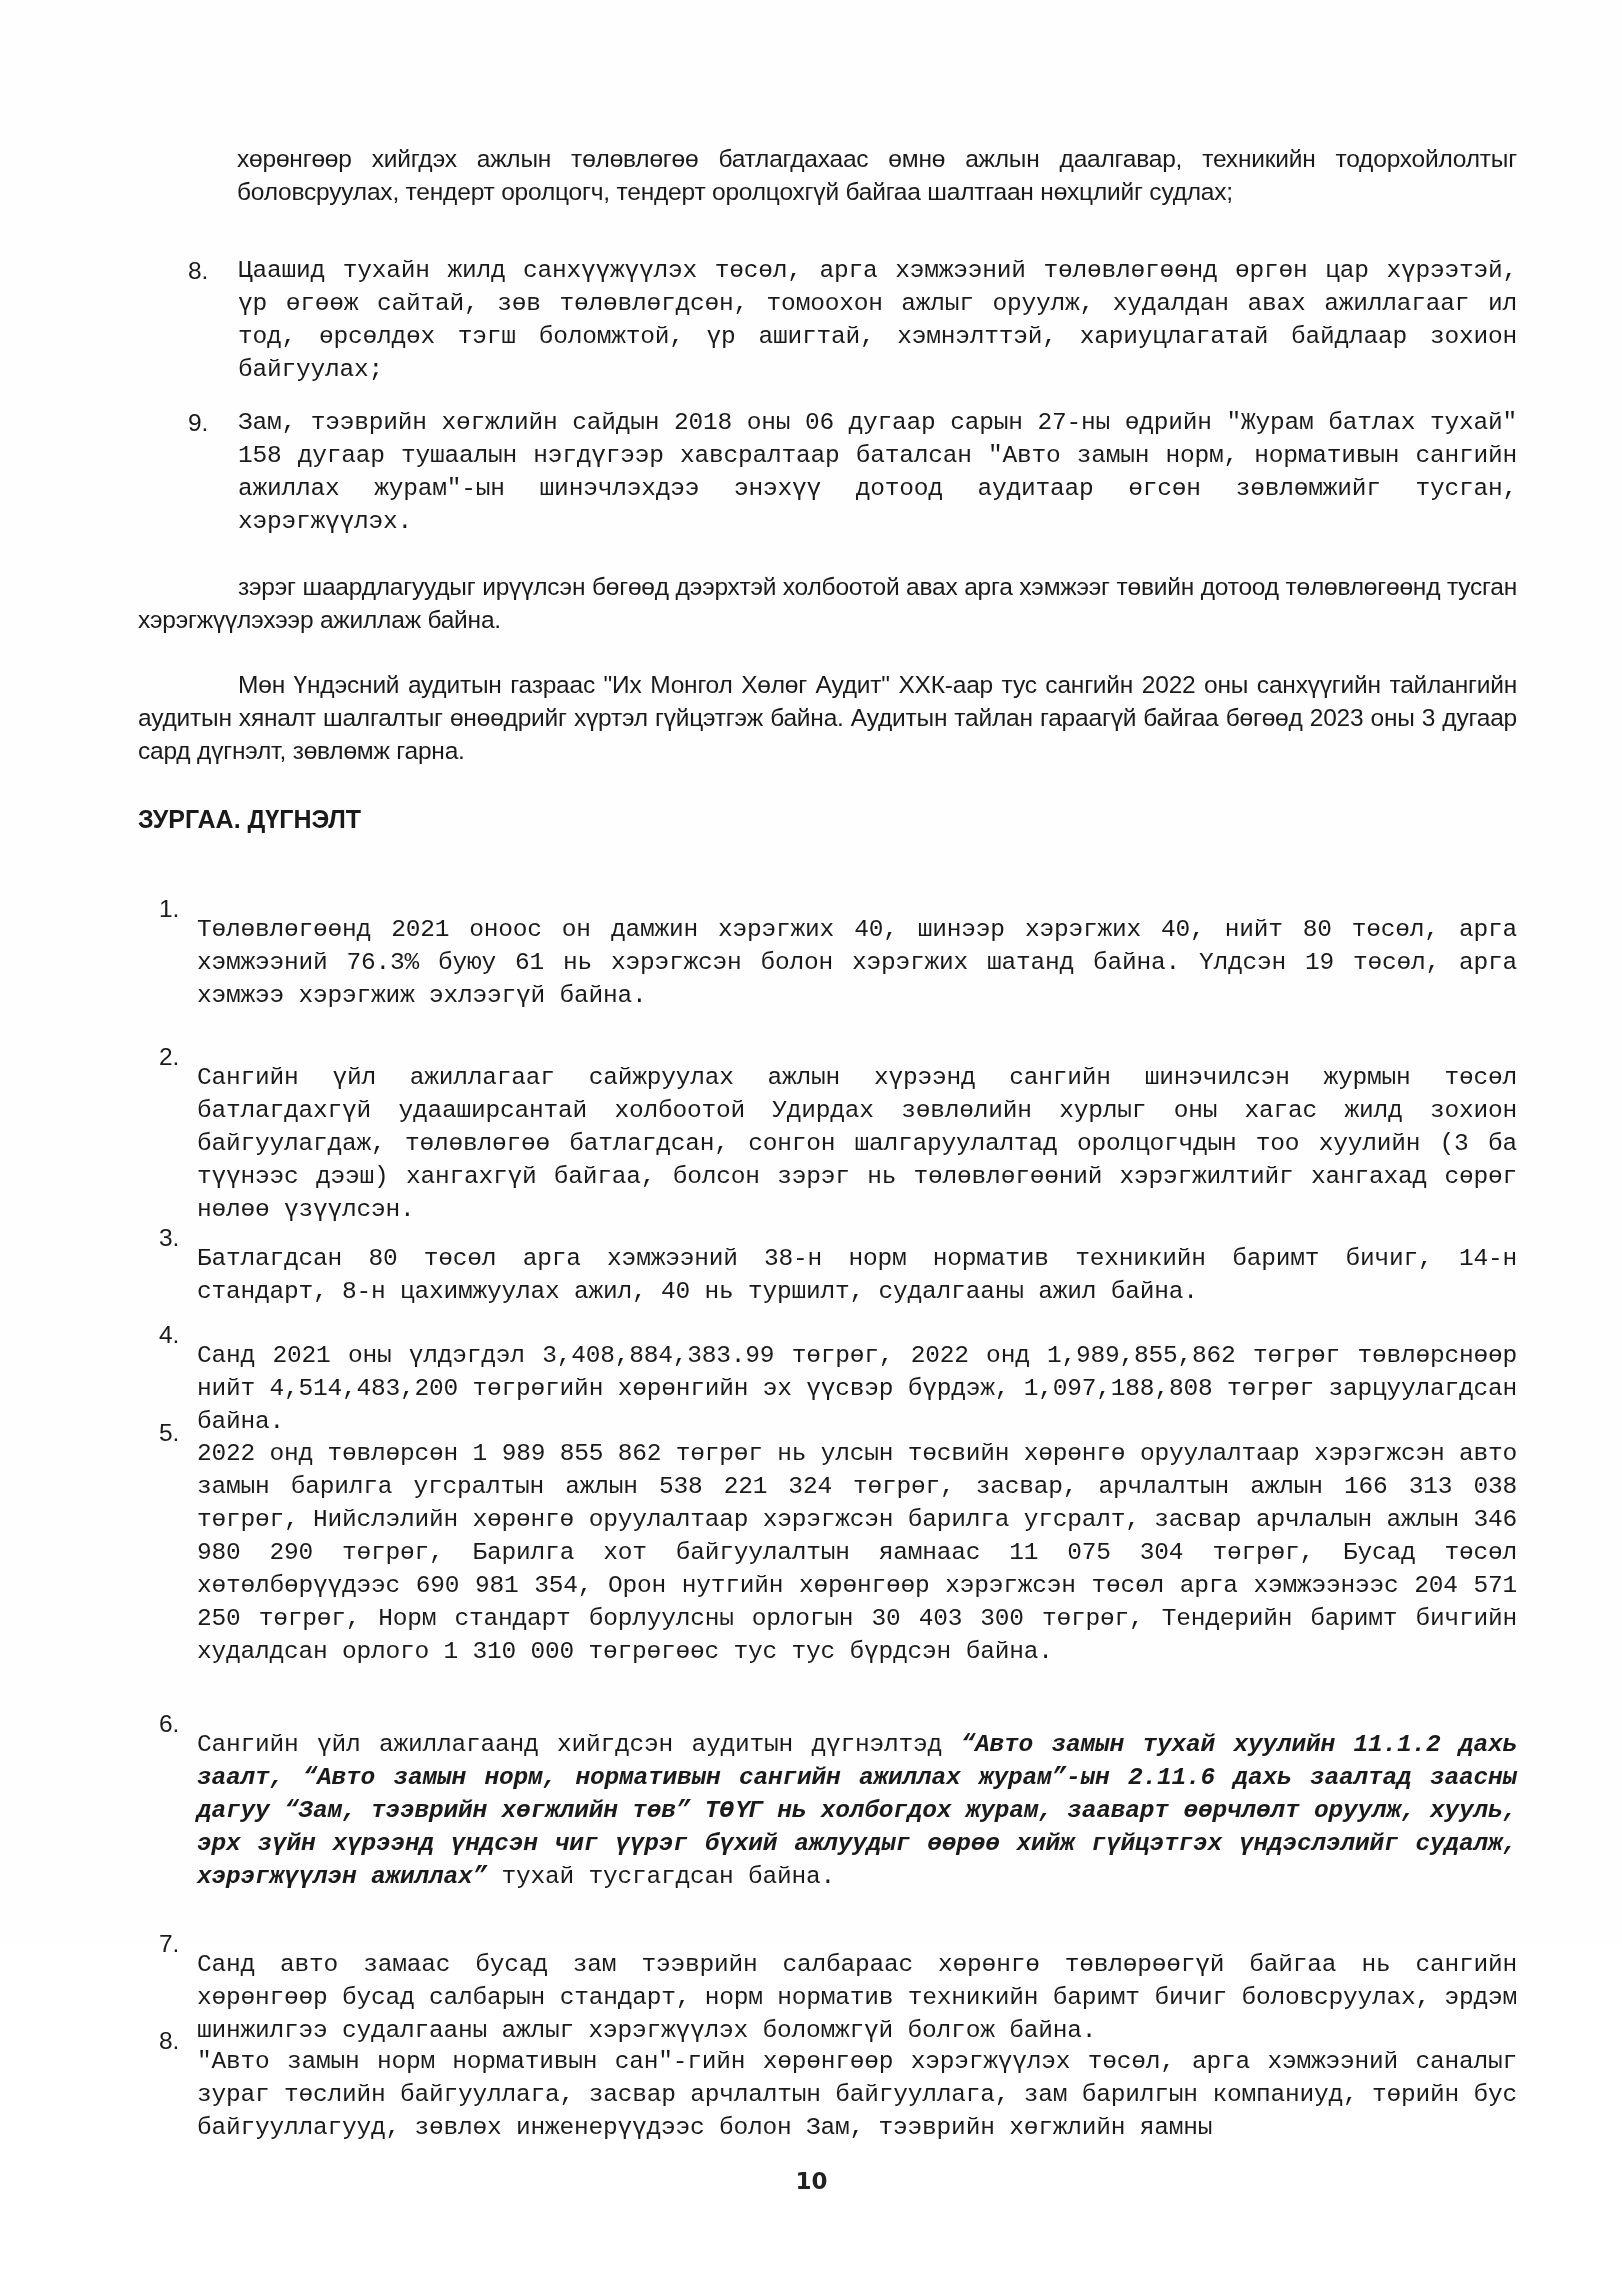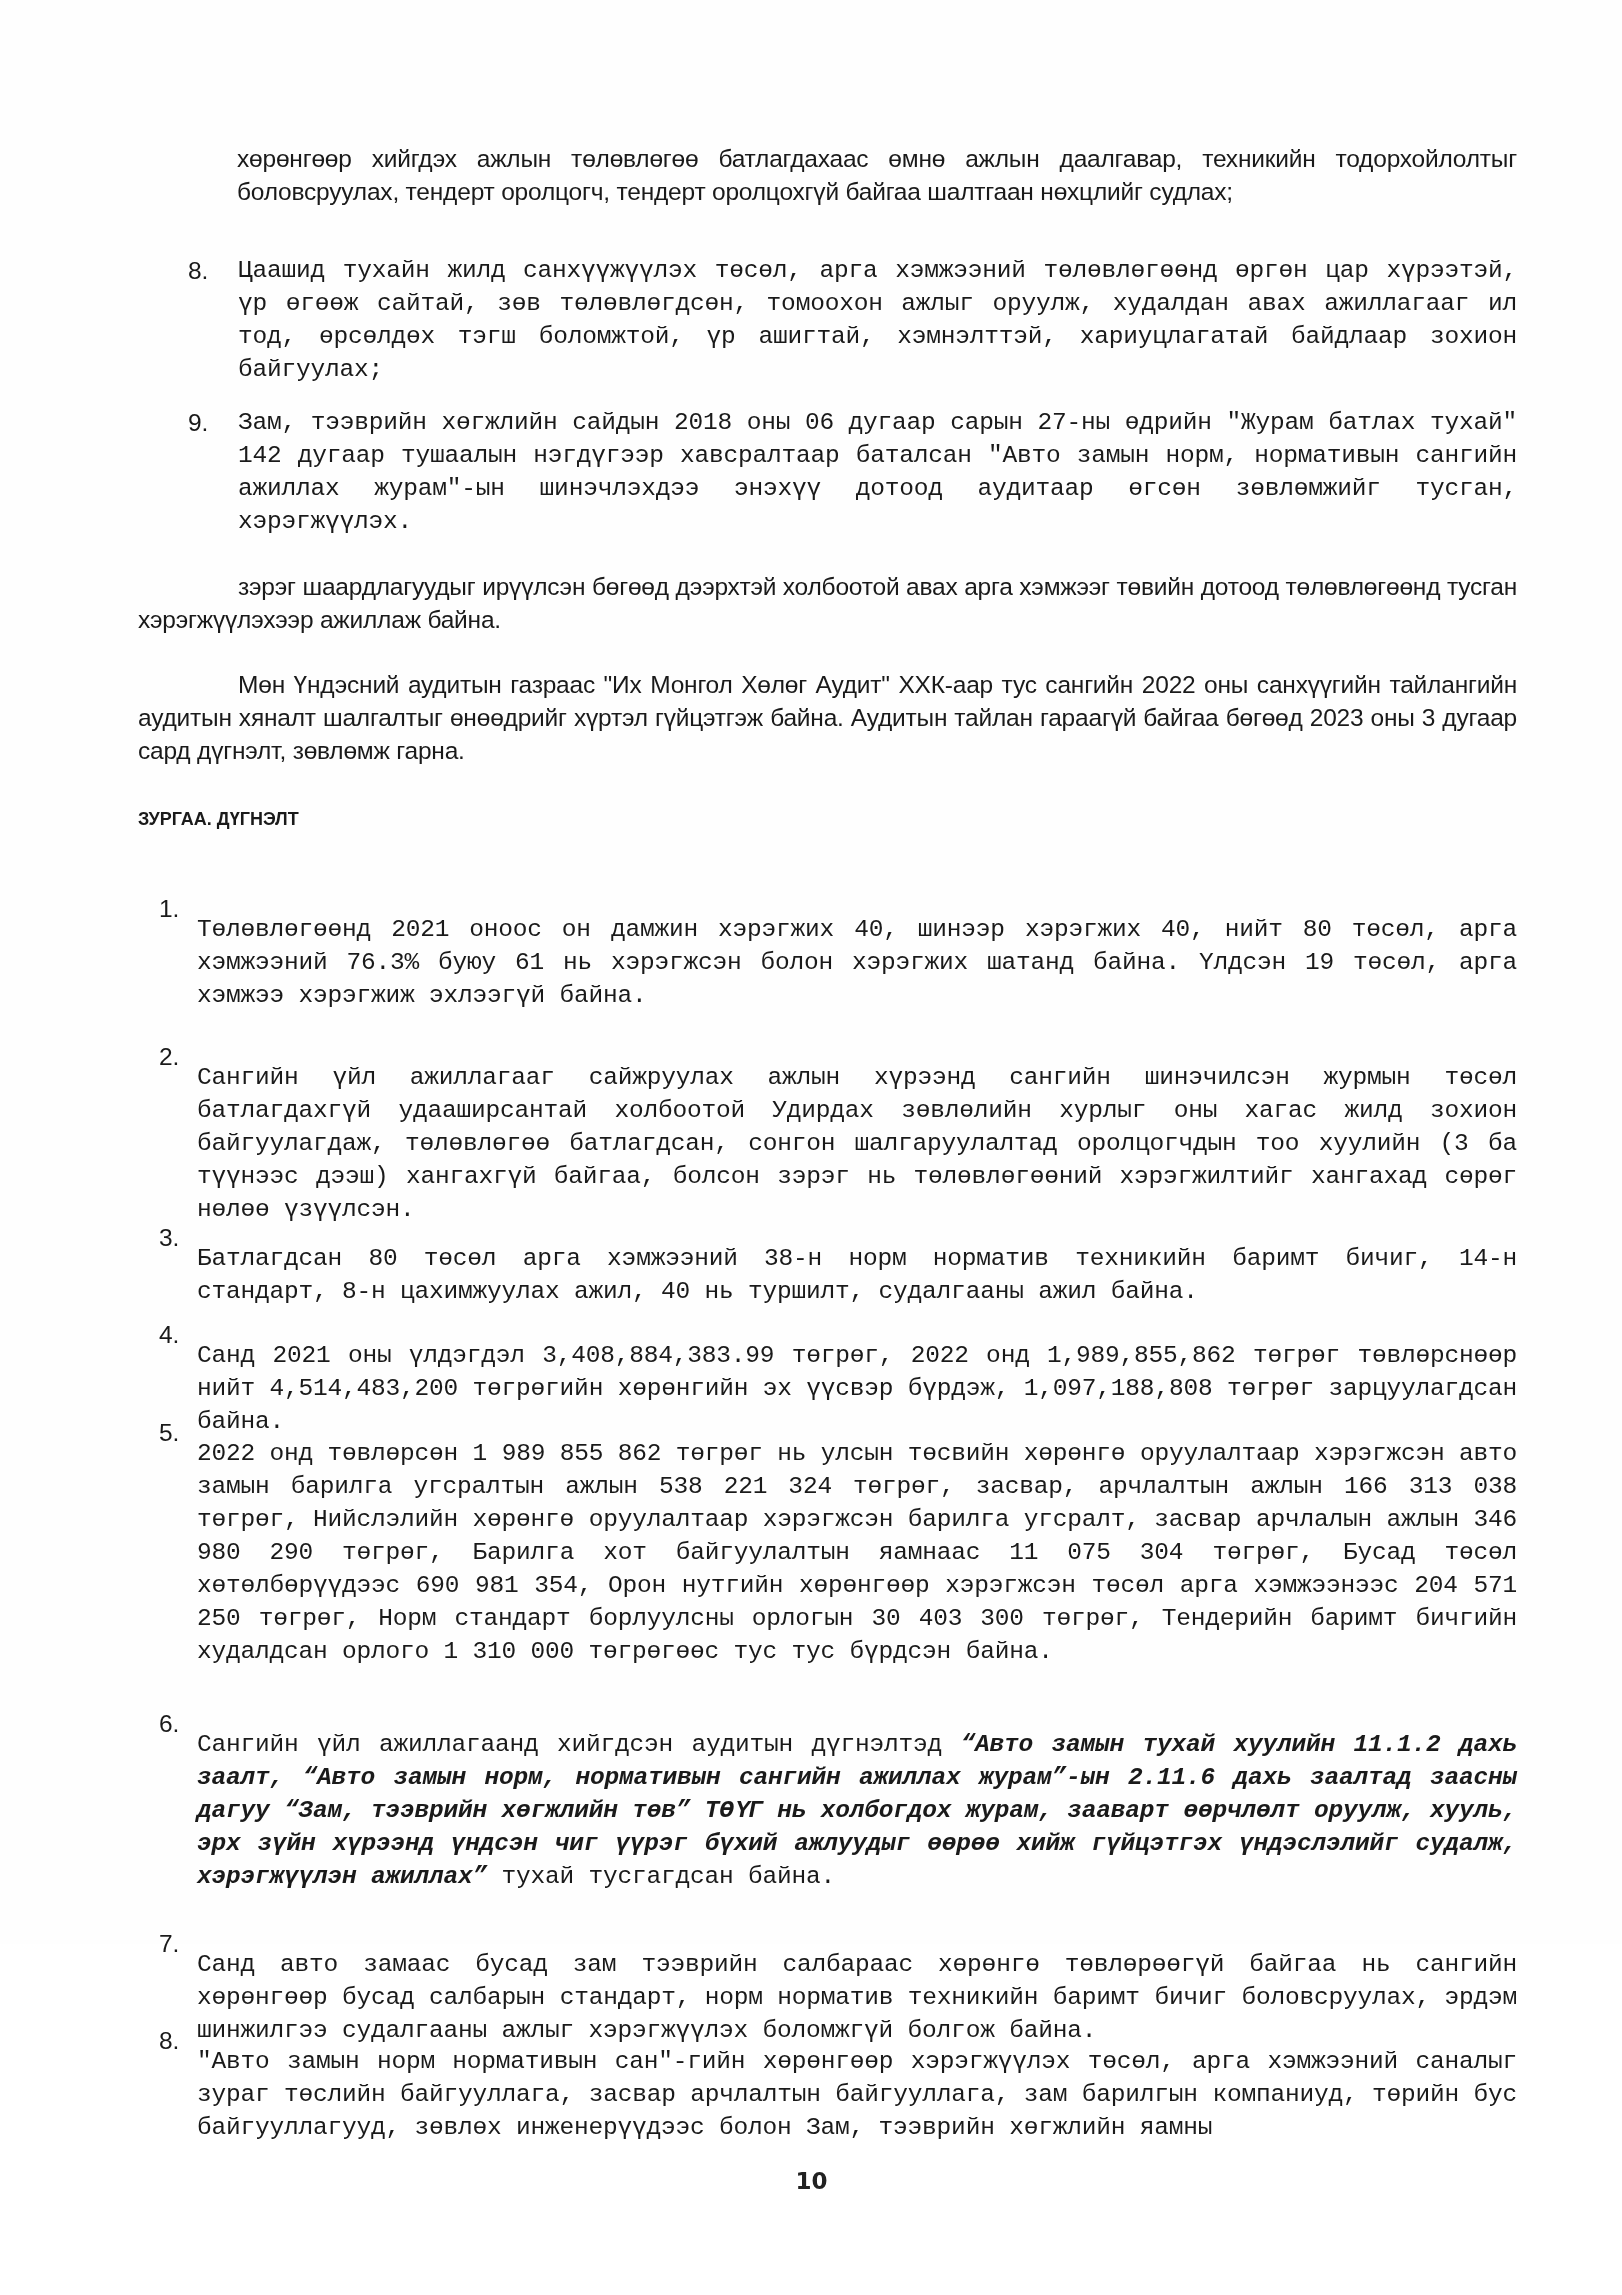--- a/index.html
+++ b/index.html
@@ -12,39 +12,39 @@
   .block { position: absolute; left: 138px; width: 1379px; font-size: 24.5px; line-height: 33px; text-align: justify; letter-spacing: -0.2px; }
   .cont { left: 237px; width: 1280px; }
   .item { position: absolute; font-size: 24.5px; line-height: 33px; text-align: justify; letter-spacing: -0.2px; }
   .item .num { position: absolute; left: 0; top: 0; }
   .item .txt { display: block; text-align: justify; font-family: Liberation Mono, monospace; }
   .top-item { left: 188px; width: 1329px; }
   .top-item .txt { margin-left: 50px; }
   .sec-item { left: 159px; width: 1358px; }
   .sec-item .txt { margin-left: 38px; margin-top: 21px; }
   .indent-p { text-indent: 100px; }
-  .heading { position: absolute; left: 138px; font-size: 18px; font-weight: bold; line-height: 33px; text-align: right; }
+  .heading { position: absolute; left: 138px; font-size: 25px; font-weight: bold; line-height: 33px; text-align: right; }
   .bi { font-weight: bold; font-style: italic; }
   .pagenum { position: absolute; left: 0; width: 1623px; text-align: center; font-family: "DejaVu Sans", sans-serif; font-size: 23px; top: 2168px; color: #222; font-weight: bold; }
 </style>
 </head>
 <body>
 
 <div class="page">
 
   <div class="block cont" style="top:142px;">хөрөнгөөр хийгдэх ажлын төлөвлөгөө батлагдахаас өмнө ажлын даалгавар, техникийн тодорхойлолтыг боловсруулах, тендерт оролцогч, тендерт оролцохгүй байгаа шалтгаан нөхцлийг судлах;</div>
 
   <div class="item top-item" style="top:254px;">
     <span class="num">8.</span>
     <span class="txt">Цаашид тухайн жилд санхүүжүүлэх төсөл, арга хэмжээний төлөвлөгөөнд өргөн цар хүрээтэй, үр өгөөж сайтай, зөв төлөвлөгдсөн, томоохон ажлыг оруулж, худалдан авах ажиллагааг ил тод, өрсөлдөх тэгш боломжтой, үр ашигтай, хэмнэлттэй, хариуцлагатай байдлаар зохион байгуулах;</span>
   </div>
 
   <div class="item top-item" style="top:406px;">
     <span class="num">9.</span>
-    <span class="txt">Зам, тээврийн хөгжлийн сайдын 2018 оны 06 дугаар сарын 27-ны өдрийн "Журам батлах тухай" 142 дугаар тушаалын нэгдүгээр хавсралтаар баталсан "Авто замын норм, нормативын сангийн ажиллах журам"-ын шинэчлэхдээ энэхүү дотоод аудитаар өгсөн зөвлөмжийг тусган, хэрэгжүүлэх.</span>
+    <span class="txt">Зам, тээврийн хөгжлийн сайдын 2018 оны 06 дугаар сарын 27-ны өдрийн "Журам батлах тухай" 158 дугаар тушаалын нэгдүгээр хавсралтаар баталсан "Авто замын норм, нормативын сангийн ажиллах журам"-ын шинэчлэхдээ энэхүү дотоод аудитаар өгсөн зөвлөмжийг тусган, хэрэгжүүлэх.</span>
   </div>
 
   <div class="block indent-p" style="top:570px;">зэрэг шаардлагуудыг ирүүлсэн бөгөөд дээрхтэй холбоотой авах арга хэмжээг төвийн дотоод төлөвлөгөөнд тусган хэрэгжүүлэхээр ажиллаж байна.</div>
 
   <div class="block indent-p" style="top:668px;">Мөн Үндэсний аудитын газраас "Их Монгол Хөлөг Аудит" ХХК-аар тус сангийн 2022 оны санхүүгийн тайлангийн аудитын хяналт шалгалтыг өнөөдрийг хүртэл гүйцэтгэж байна. Аудитын тайлан гараагүй байгаа бөгөөд 2023 оны 3 дугаар сард дүгнэлт, зөвлөмж гарна.</div>
 
   <div class="heading" style="top:803px;">ЗУРГАА. ДҮГНЭЛТ</div>
 
   <div class="item sec-item" style="top:892px;">
     <span class="num">1.</span>

